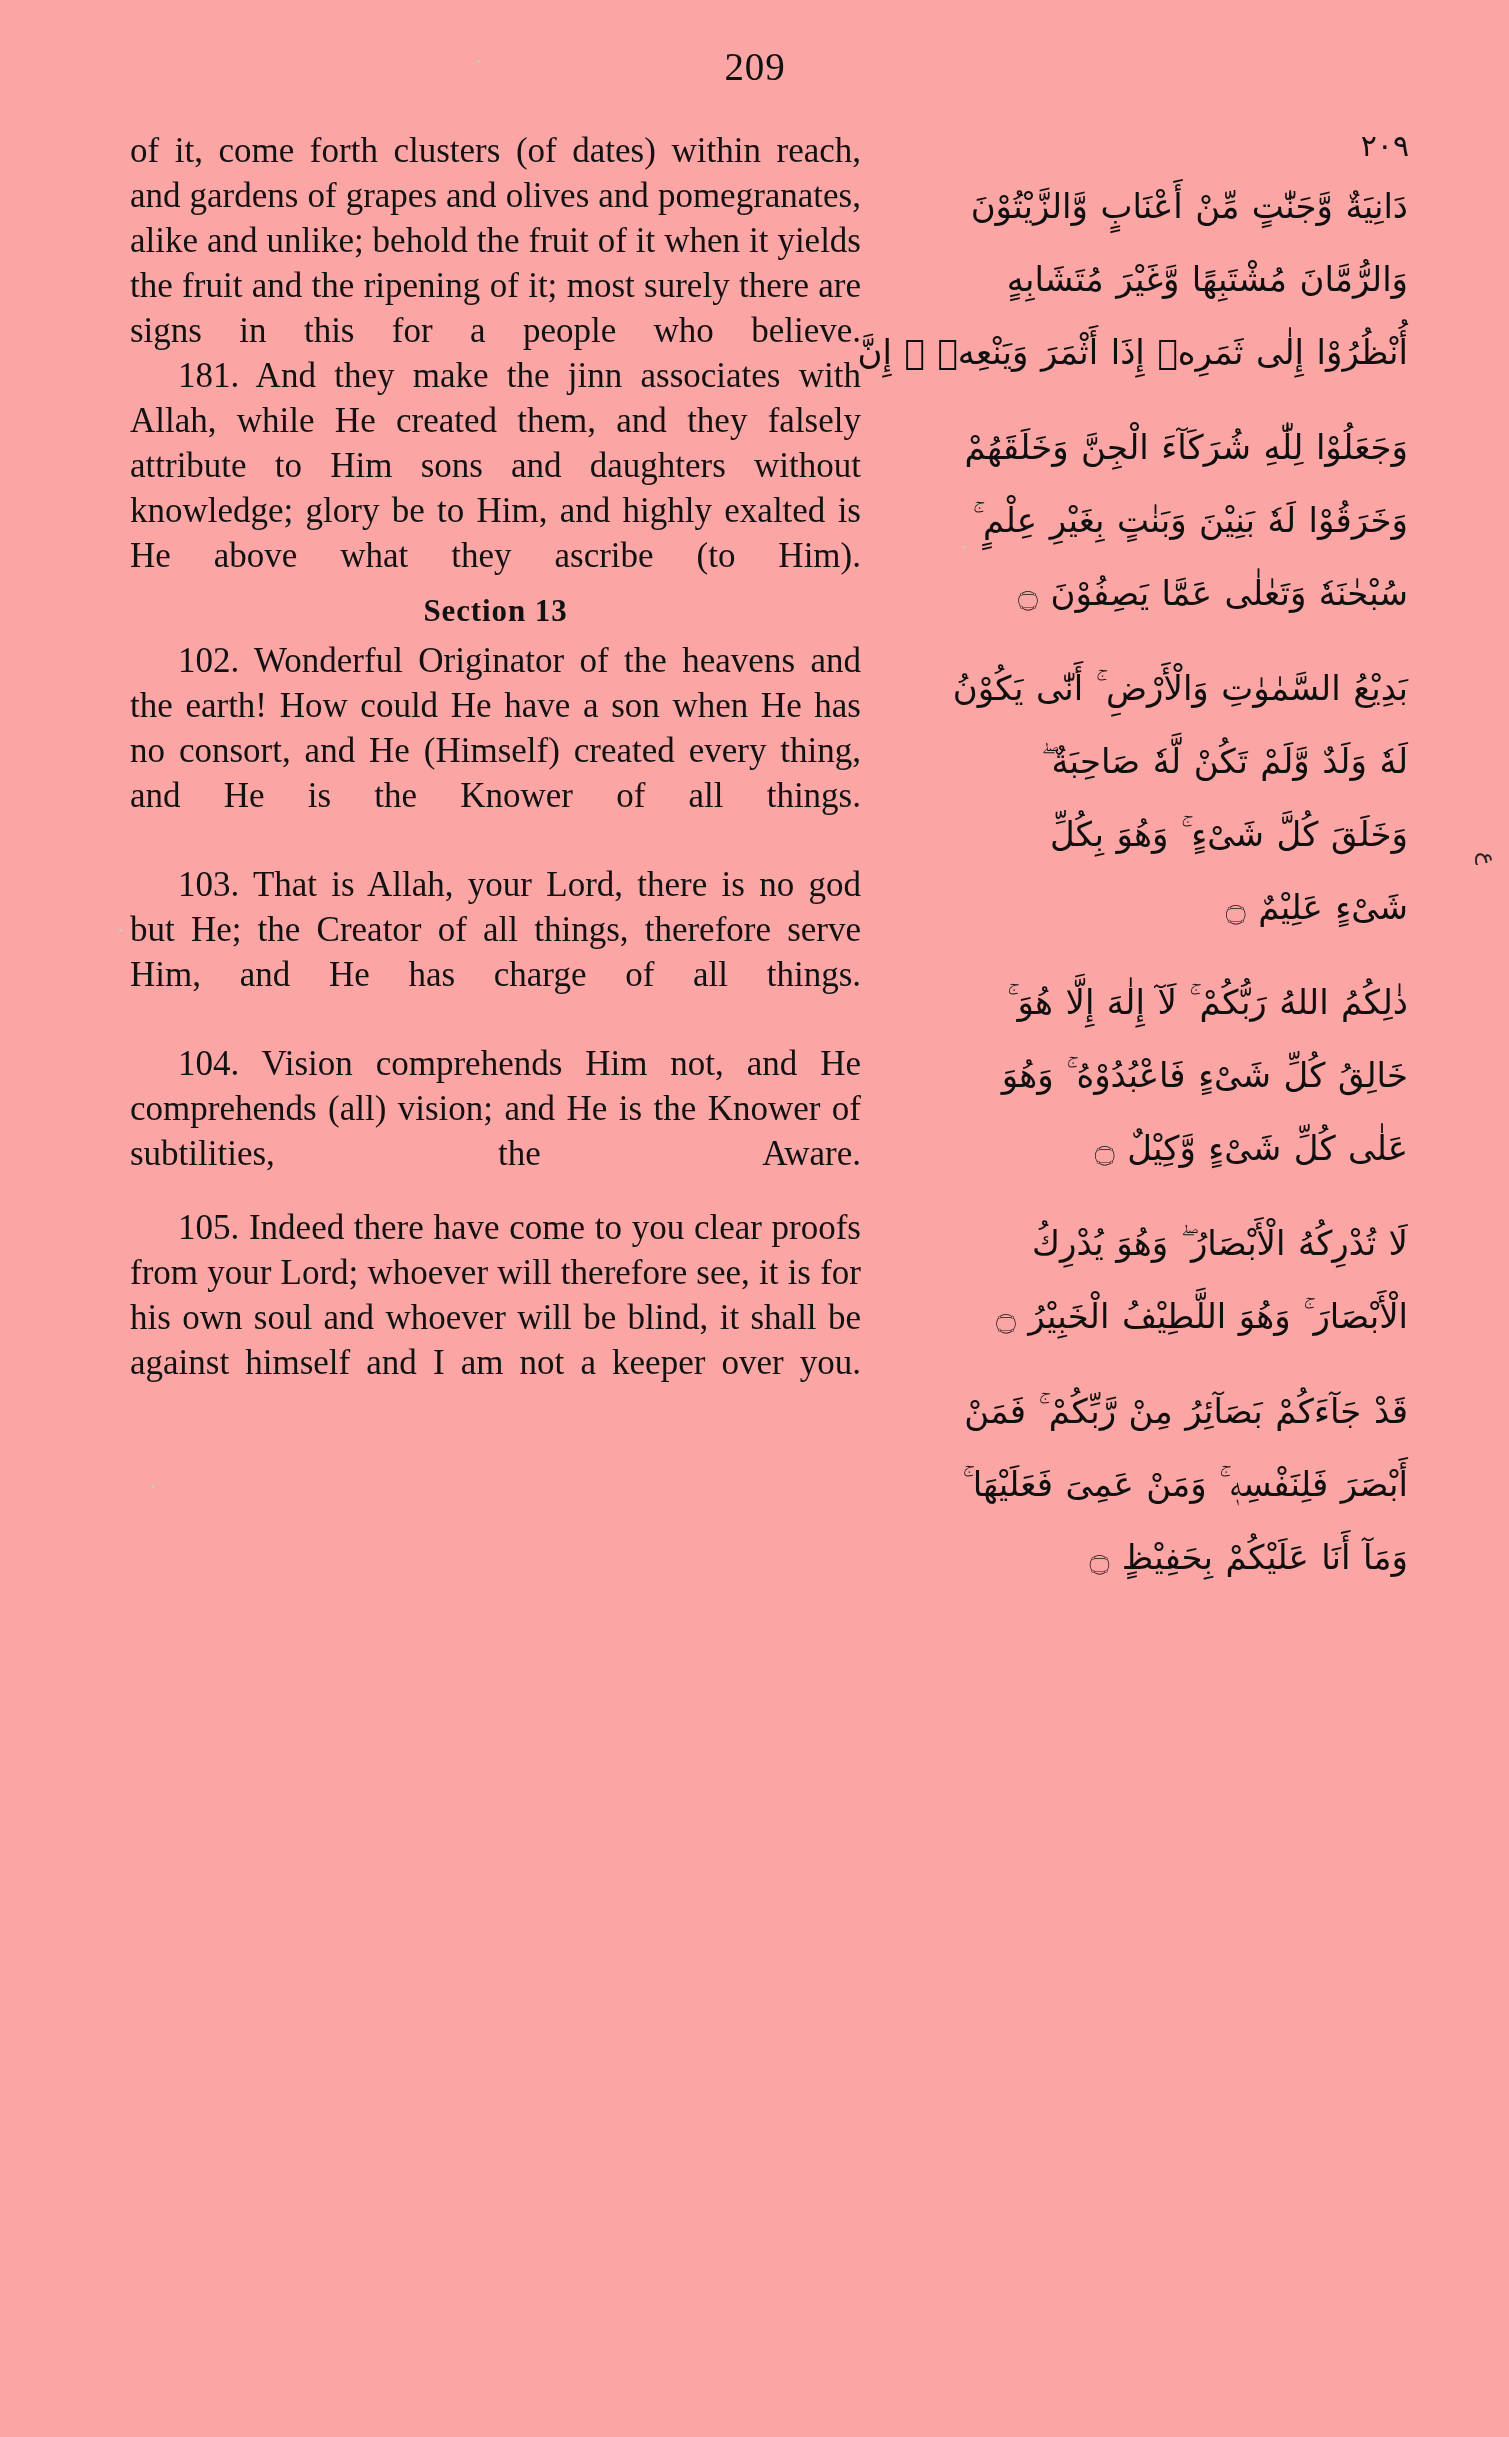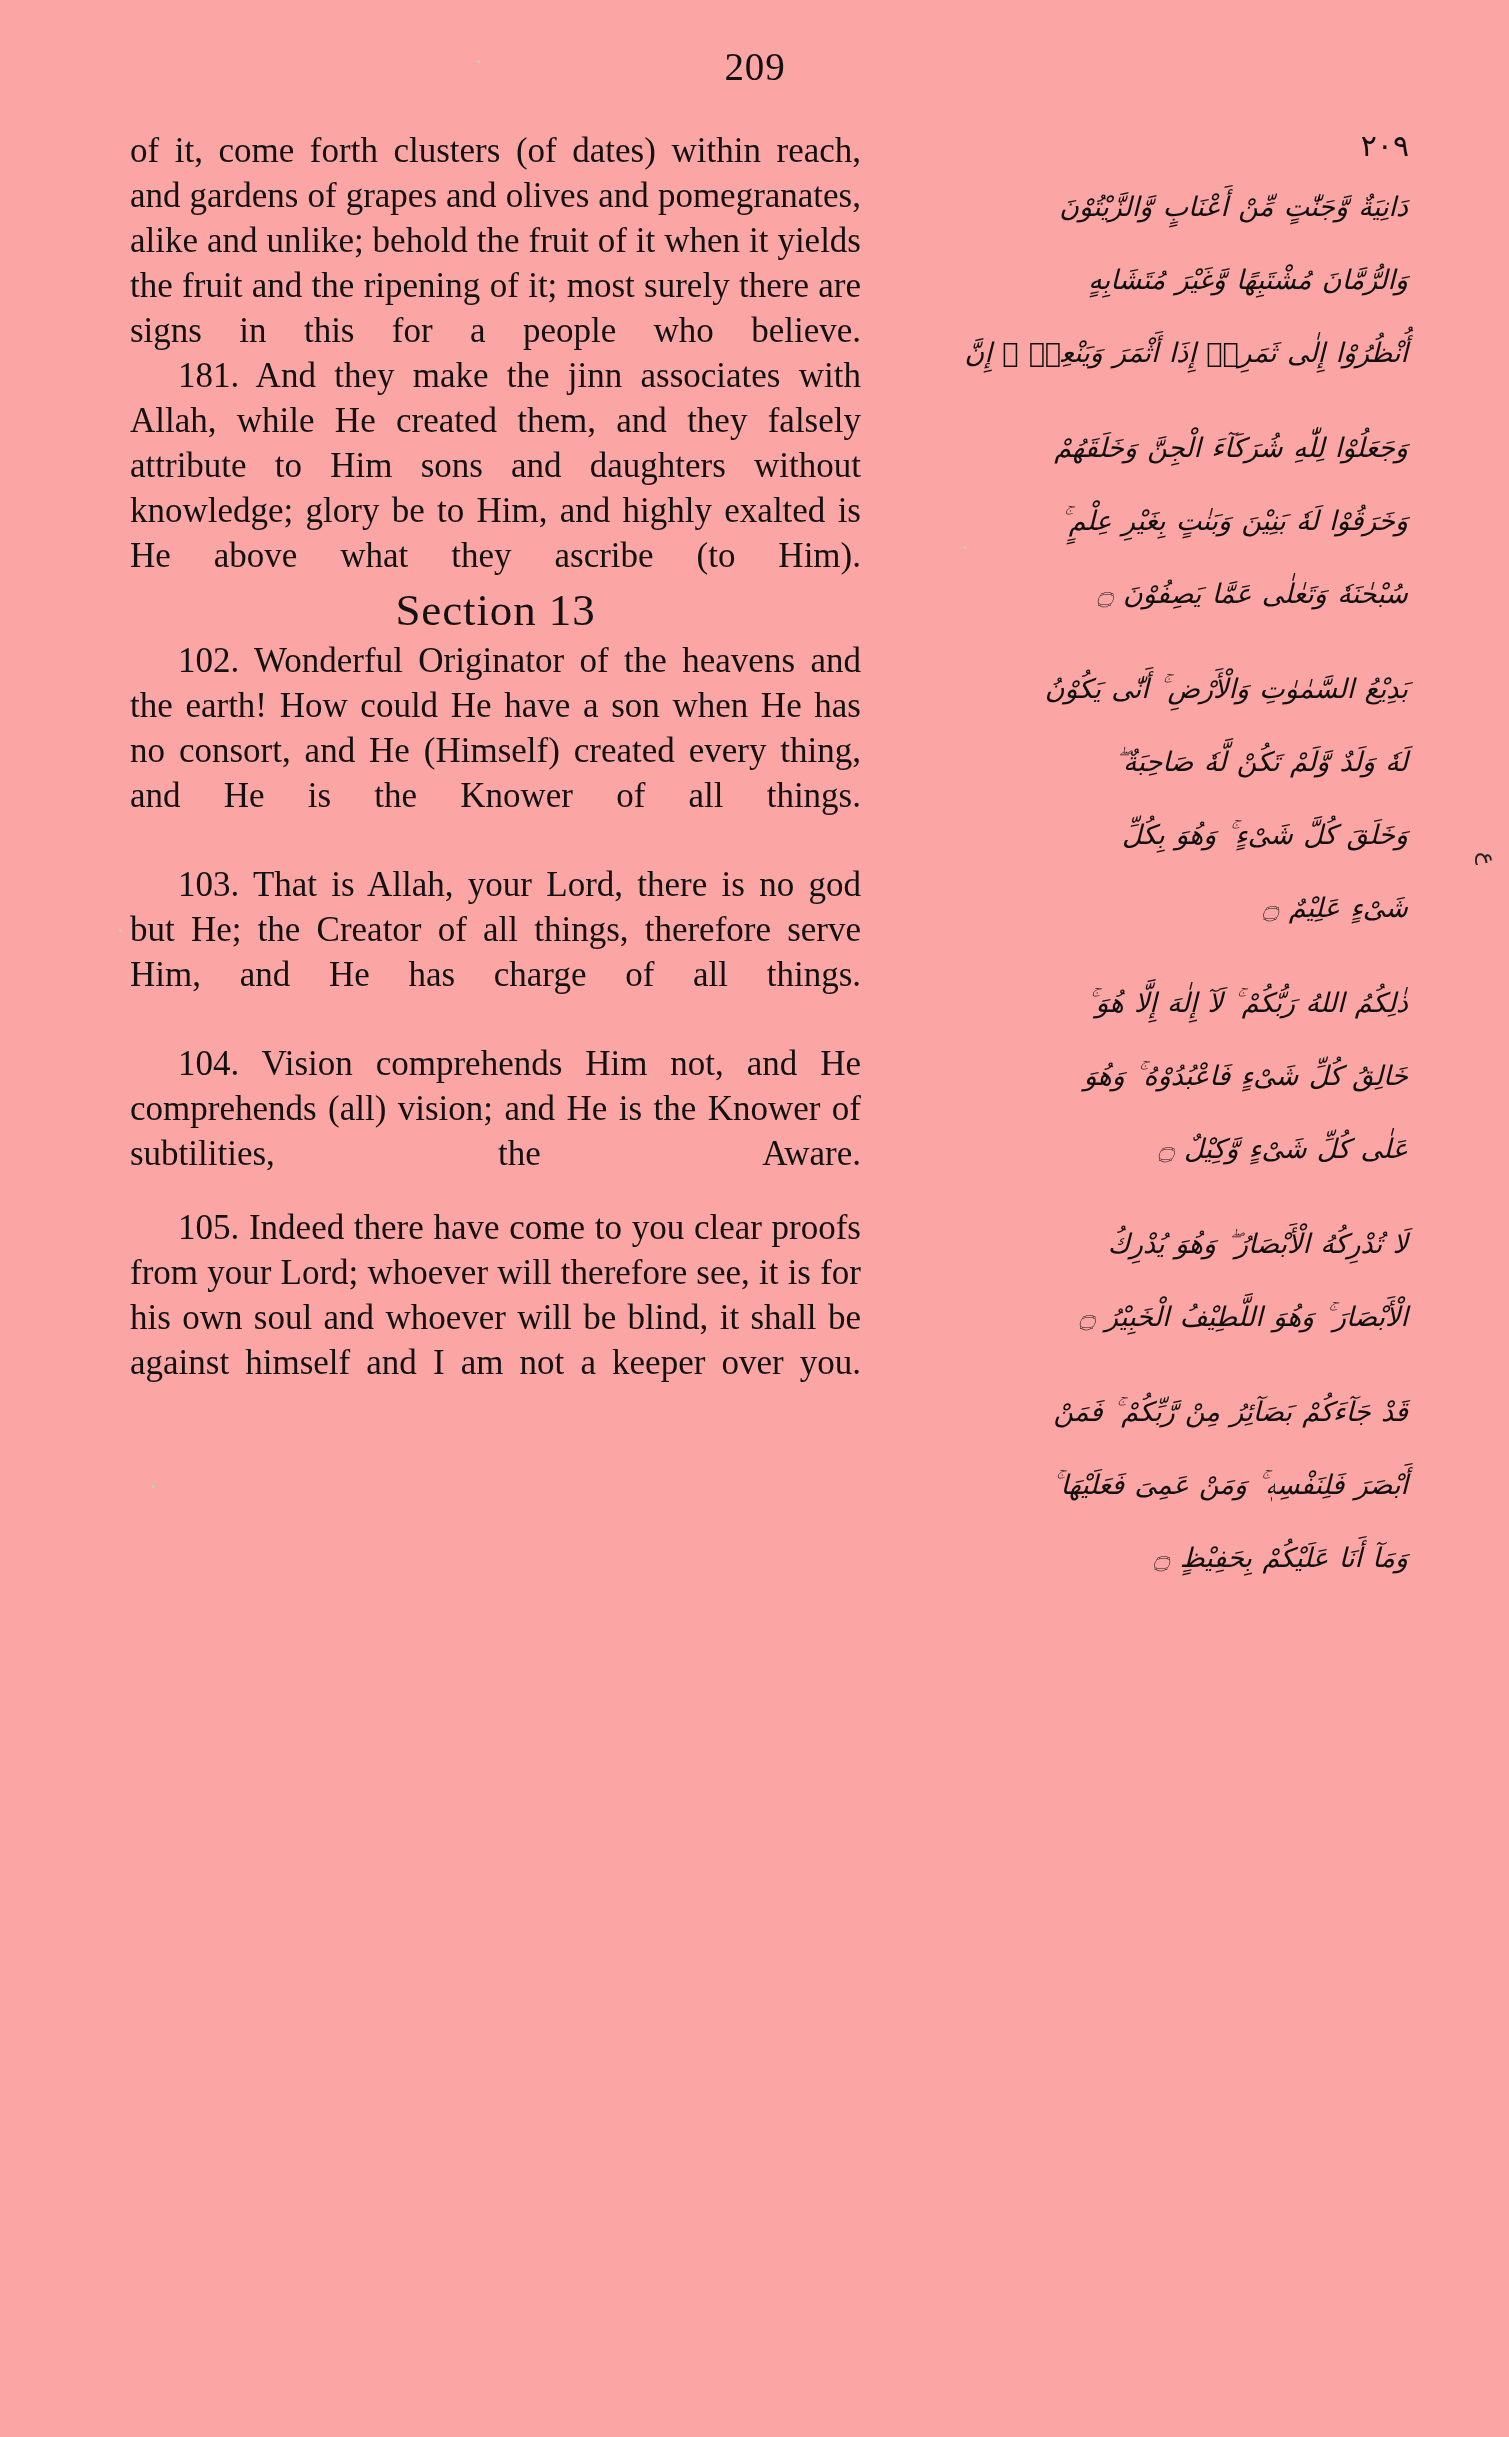--- a/index.html
+++ b/index.html
@@ -63,44 +63,43 @@
   }
   .para-indent {
     text-indent: 48px;
   }
   .gap-med { height: 29px; }
   .gap-large { height: 44px; }
 
   .section-heading {
     text-align: center;
     text-align-last: center;
-    font-weight: normal;
-    font-size: 45px;
+    font-weight: bold;
+    font-size: 31px;
     letter-spacing: 0.9px;
     margin: 10.2px 0 5.1px 0;
   }
 
   
   .col-arabic {
     position: absolute;
     right: 102px;
     top: 170px;
     width: 546px;
     direction: rtl;
     text-align: right;
     font-family: "DejaVu Sans", sans-serif;
     color: #101010;
   }
   .ayah-block {
-    font-size: 27px;
+    font-size: 34px;
     line-height: 73px;
     margin-bottom: 22px;
     letter-spacing: 0px;
     word-spacing: 1.7px;
-    font-style: italic;
   }
   .ayah-block.tight { margin-bottom: 15.3px; }
   .ayah-line { display: block; white-space: nowrap; }
 
   .ruku-mark {
     position: absolute;
     right: 10.2px;
     top: 852px;
     font-size: 22px;
     font-family: "DejaVu Sans", sans-serif;

